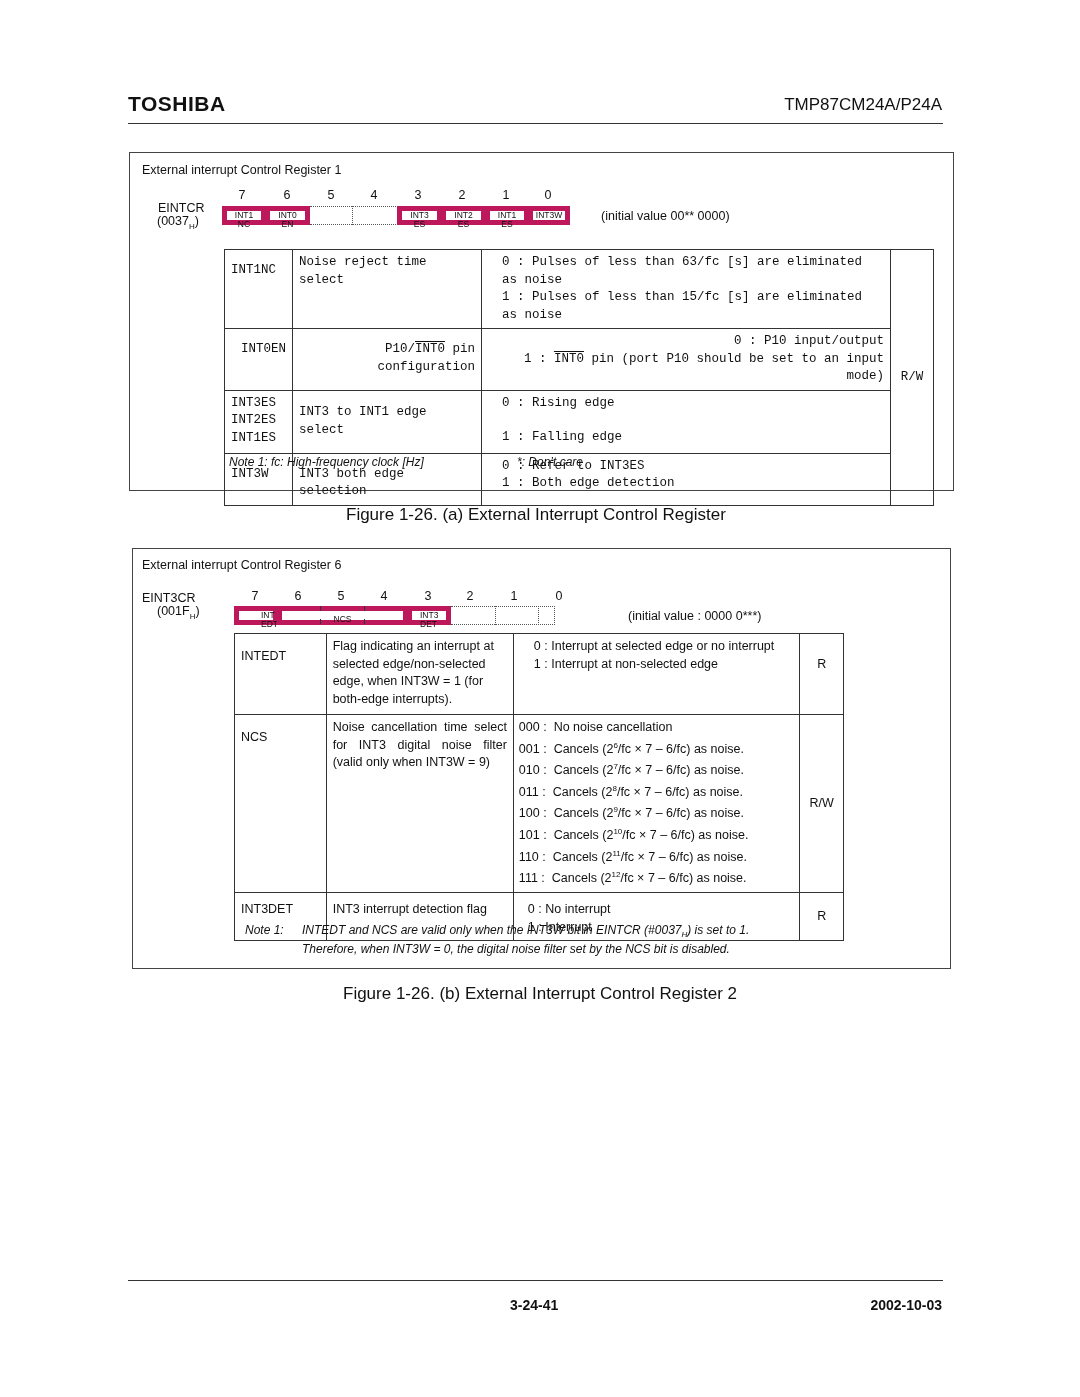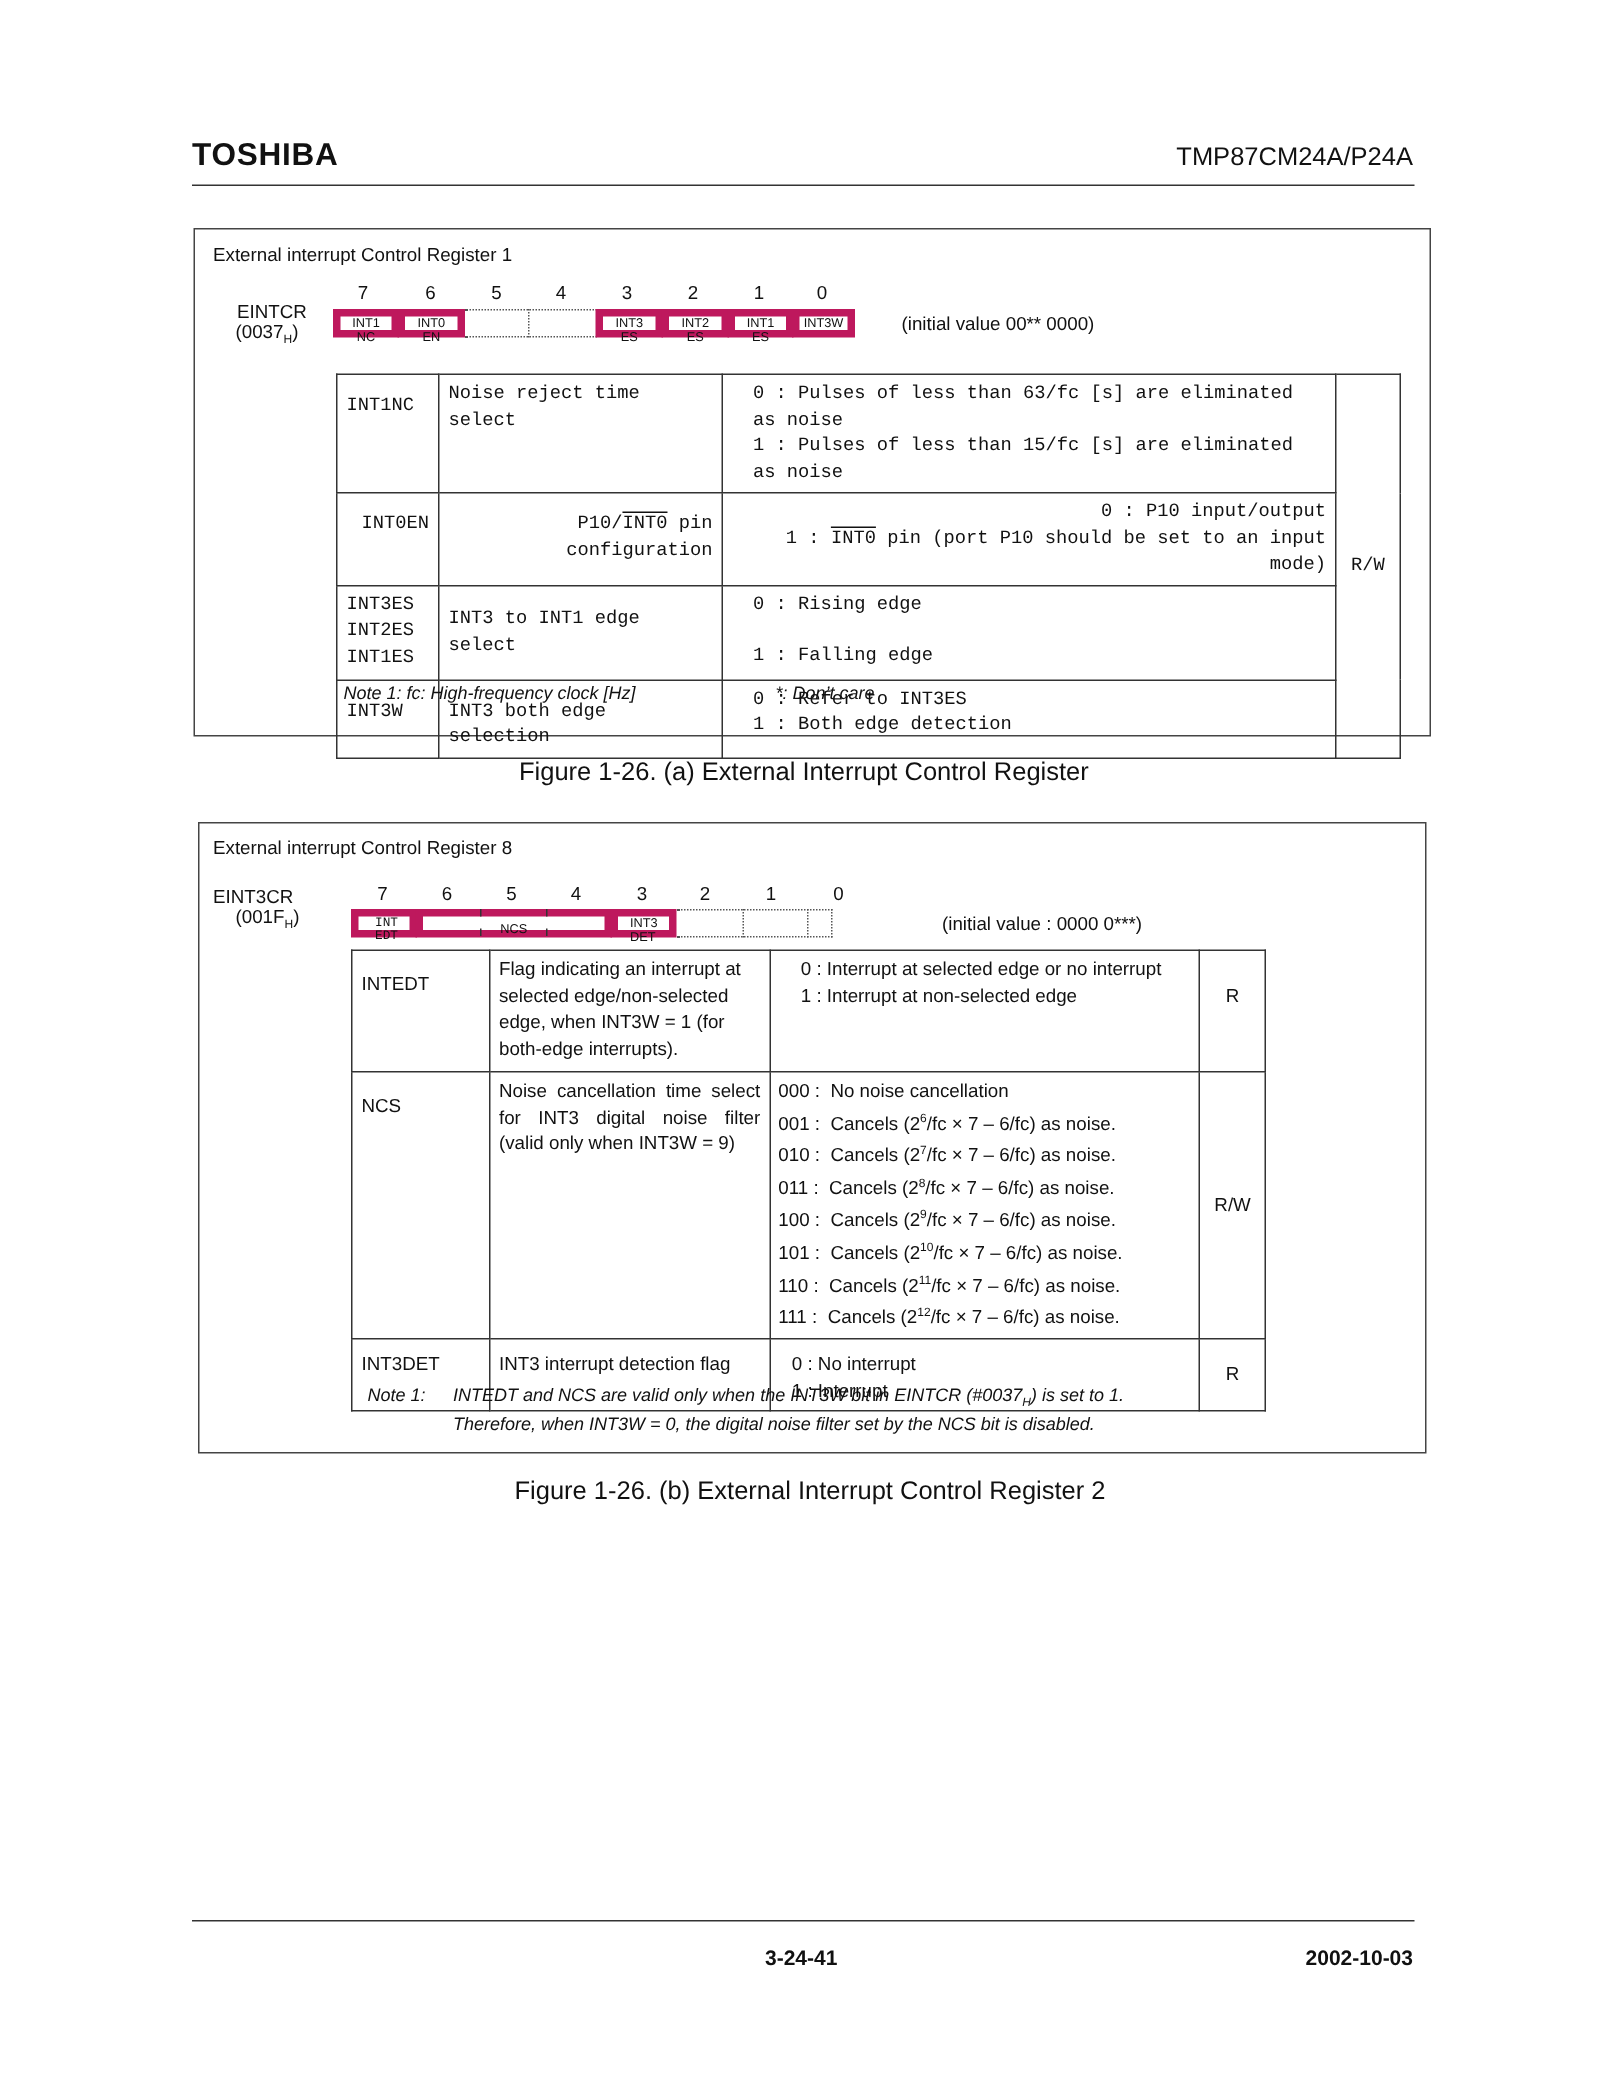--- a/index.html
+++ b/index.html
@@ -114,34 +114,34 @@
   </tr>
 </tbody>
   </table>
 
 <div class="abs note" style="left:229px; top:455px;">Note 1:   fc: High-frequency clock [Hz]</div>
 <div class="abs note" style="left:517px; top:455px;">*: Don’t  care</div>
 
 <div class="abs caption" style="left:346px; top:505px;">Figure 1-26. (a)   External Interrupt Control Register</div>
 
 <div class="abs box" style="left:132px; top:548px; width:817px; height:419px;"></div>
-<div class="abs regtitle" style="left:142px; top:558px;">External interrupt Control Register 8</div>
+<div class="abs regtitle" style="left:142px; top:558px;">External interrupt Control Register 6</div>
 <div class="abs small" style="left:142px; top:591px;">EINT3CR</div>
 <div class="abs small" style="left:157px; top:604px;"><span>(001F</span><sub>H</sub><span>)</span></div>
 
 <div class="abs bitnum" style="left:245px; top:589px;">7</div>
 <div class="abs bitnum" style="left:288px; top:589px;">6</div>
 <div class="abs bitnum" style="left:331px; top:589px;">5</div>
 <div class="abs bitnum" style="left:374px; top:589px;">4</div>
 <div class="abs bitnum" style="left:418px; top:589px;">3</div>
 <div class="abs bitnum" style="left:460px; top:589px;">2</div>
 <div class="abs bitnum" style="left:504px; top:589px;">1</div>
 <div class="abs bitnum" style="left:549px; top:589px;">0</div>
 
-<div class="cell" style="left:234px; top:606px; width:44px; text-align:left; padding-left:11px;font-family:Liberation Mono, monospace;">
+<div class="cell" style="left:234px; top:606px; width:44px; text-align:left; padding-left:22px;">
     <div>INT</div>
     <div>EDT</div>
   </div>
 <div class="cell" style="left:277px; top:606px; width:131px; padding-top:4px;">
     <div>NCS</div>
   </div>
 <div class="vdot" style="left:320px; top:606px; height:5px; border-left:1px solid #333;"></div>
 <div class="vdot" style="left:320px; top:619px; height:5px; border-left:1px solid #333;"></div>
 <div class="vdot" style="left:364px; top:606px; height:5px; border-left:1px solid #333;"></div>
 <div class="vdot" style="left:364px; top:619px; height:5px; border-left:1px solid #333;"></div>

